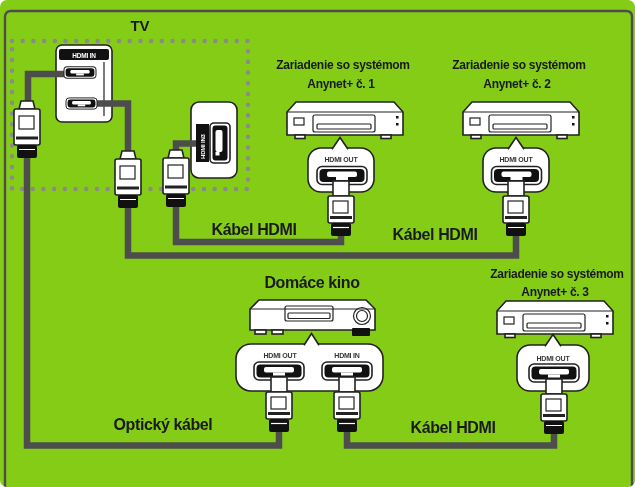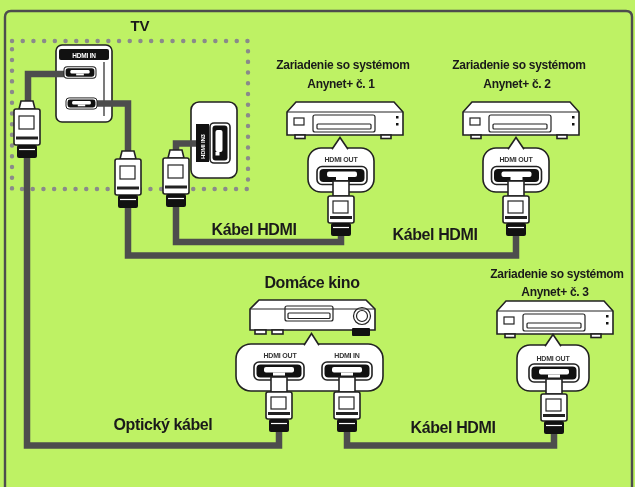--- a/index.html
+++ b/index.html
@@ -1,16 +1,16 @@
 <!DOCTYPE html>
 <html><head>
 <meta charset="utf-8">
 <style>
   html,body{margin:0;padding:0;background:#ffffff;}
-  .stage{position:relative;width:635px;height:487px;background:#bef264;overflow:hidden;}
+  .stage{position:relative;width:635px;height:487px;background:#84cc16;overflow:hidden;border-radius:7px;}
   svg{position:absolute;left:0;top:0;}
   text{font-family:"Liberation Sans","DejaVu Sans",sans-serif;font-weight:bold;fill:#1a1a1a;}
   .lbl-tv{font-size:15px;}
   .lbl-dev{font-size:12px;letter-spacing:-0.3px;}
   .lbl-cable{font-size:16px;letter-spacing:-0.4px;}
   .lbl-port{font-size:7px;letter-spacing:-0.2px;fill:#333;}
   .lbl-panel{font-size:6.5px;fill:#ffffff;letter-spacing:-0.2px;}
   .lbl-in3{font-size:6px;fill:#ffffff;letter-spacing:-0.2px;}
   .outline{fill:#ffffff;stroke:#222222;stroke-width:1.6;}
   .thin{fill:none;stroke:#222222;stroke-width:1.2;}

